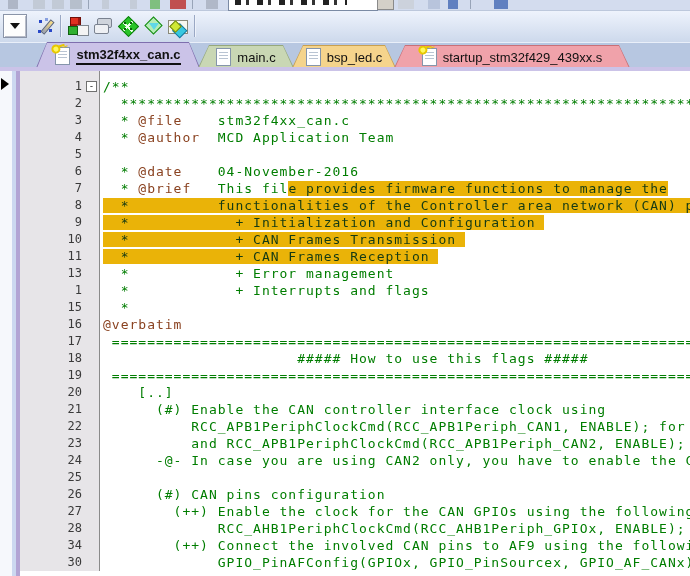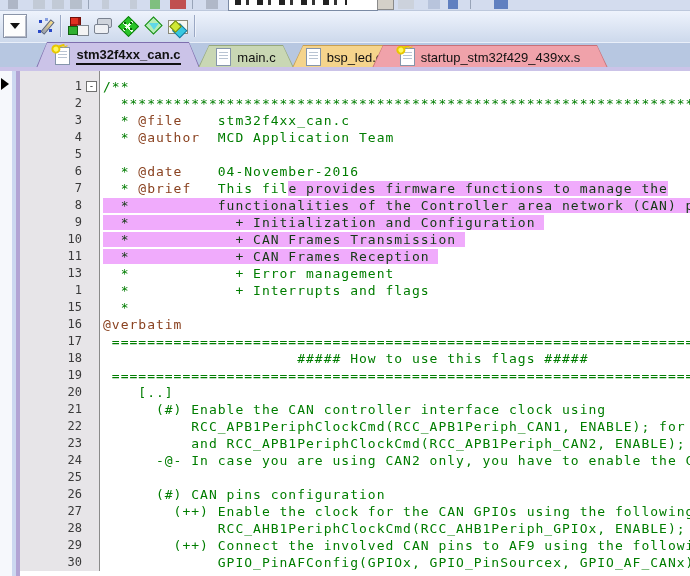--- a/index.html
+++ b/index.html
@@ -72,21 +72,21 @@
   .row{display:flex;height:17px;line-height:17px;
     font-family:"DejaVu Sans Mono",monospace;font-size:13px;letter-spacing:1px;white-space:pre;}
   .ln{flex:0 0 62px;text-align:right;padding-right:4px;background:#e7e5e8;color:#3a3a3a;
     font-size:12px;letter-spacing:0;}
   .fold{flex:0 0 13px;background:#e7e5e8;border-right:1px solid #8a8a8a;position:relative;}
   .foldbox{position:absolute;left:0px;top:3px;width:9px;height:9px;background:#fff;border:1px solid #707070;
     color:#111;font-size:9px;line-height:8px;text-align:center;font-family:"DejaVu Sans Mono",monospace;letter-spacing:0;}
   .code{flex:1;padding-left:3px;overflow:hidden;color:#007d00;}
   .seg-g{color:#007d00;}
   .seg-b{color:#8a4220;}
-  .seg-sel{background:#f0abfc;color:#143a14;}
+  .seg-sel{background:#eab308;color:#143a14;}
 </style>
 </head>
 <body>
 
 <div id="row1">
   <div class="sliver" style="left:8px;width:10px;background:#aeb6c6;"></div>
   <div class="sliver" style="left:33px;width:12px;background:#c2cad6;"></div>
   <div class="sliver" style="left:52px;width:12px;background:#c2cad6;"></div>
   <div class="sliver" style="left:70px;width:12px;background:#b6bfcc;"></div>
   <div class="sliver" style="left:88px;width:1px;background:#98a4b8;"></div>
@@ -147,21 +147,21 @@
         <span class="doc-icon"></span>
         <span class="tab-label">main.c</span>
       </div>
     </div>
     <div class="tab" style="left: 292px; width: 102px; height: 22px; background: rgb(200, 160, 80);">
       <div class="tab-inner" style="background: rgb(245, 212, 140);">
         <span class="doc-icon"></span>
         <span class="tab-label">bsp_led.c</span>
       </div>
     </div>
-    <div class="tab" style="left: 372px; width: 234px; height: 22px; background: rgb(200, 112, 120);">
+    <div class="tab" style="left: 394px; width: 234px; height: 22px; background: rgb(200, 112, 120);">
       <div class="tab-inner" style="background: rgb(240, 162, 170);">
         <span class="doc-icon">
           <span class="key-icon"></span>
         </span>
         <span class="tab-label">startup_stm32f429_439xx.s</span>
       </div>
     </div>
   </div>
 <div id="tab-underline"></div>
 
@@ -193,16 +193,16 @@
       <div class="row"><div class="ln">19</div><div class="fold"></div><div class="code"><span class="seg-g"> ===========================================================================</span></div></div>
       <div class="row"><div class="ln">20</div><div class="fold"></div><div class="code"><span class="seg-g">    [..]</span></div></div>
       <div class="row"><div class="ln">21</div><div class="fold"></div><div class="code"><span class="seg-g">      (#) Enable the CAN controller interface clock using</span></div></div>
       <div class="row"><div class="ln">22</div><div class="fold"></div><div class="code"><span class="seg-g">          RCC_APB1PeriphClockCmd(RCC_APB1Periph_CAN1, ENABLE); for CAN1</span></div></div>
       <div class="row"><div class="ln">23</div><div class="fold"></div><div class="code"><span class="seg-g">          and RCC_APB1PeriphClockCmd(RCC_APB1Periph_CAN2, ENABLE); for CAN2</span></div></div>
       <div class="row"><div class="ln">24</div><div class="fold"></div><div class="code"><span class="seg-g">      -@- In case you are using CAN2 only, you have to enable the CAN1 clock.</span></div></div>
       <div class="row"><div class="ln">25</div><div class="fold"></div><div class="code"></div></div>
       <div class="row"><div class="ln">26</div><div class="fold"></div><div class="code"><span class="seg-g">      (#) CAN pins configuration</span></div></div>
       <div class="row"><div class="ln">27</div><div class="fold"></div><div class="code"><span class="seg-g">        (++) Enable the clock for the CAN GPIOs using the following function:</span></div></div>
       <div class="row"><div class="ln">28</div><div class="fold"></div><div class="code"><span class="seg-g">             RCC_AHB1PeriphClockCmd(RCC_AHB1Periph_GPIOx, ENABLE);</span></div></div>
-      <div class="row"><div class="ln">29</div><div class="fold"></div><div class="code"><span class="seg-g">        (++) Connect the involved CAN pins to AF9 using the following function</span></div></div>
+      <div class="row"><div class="ln">34</div><div class="fold"></div><div class="code"><span class="seg-g">        (++) Connect the involved CAN pins to AF9 using the following function</span></div></div>
       <div class="row"><div class="ln">30</div><div class="fold"></div><div class="code"><span class="seg-g">             GPIO_PinAFConfig(GPIOx, GPIO_PinSourcex, GPIO_AF_CANx);</span></div></div>
     </div>
 </div>
 
 </body></html>

